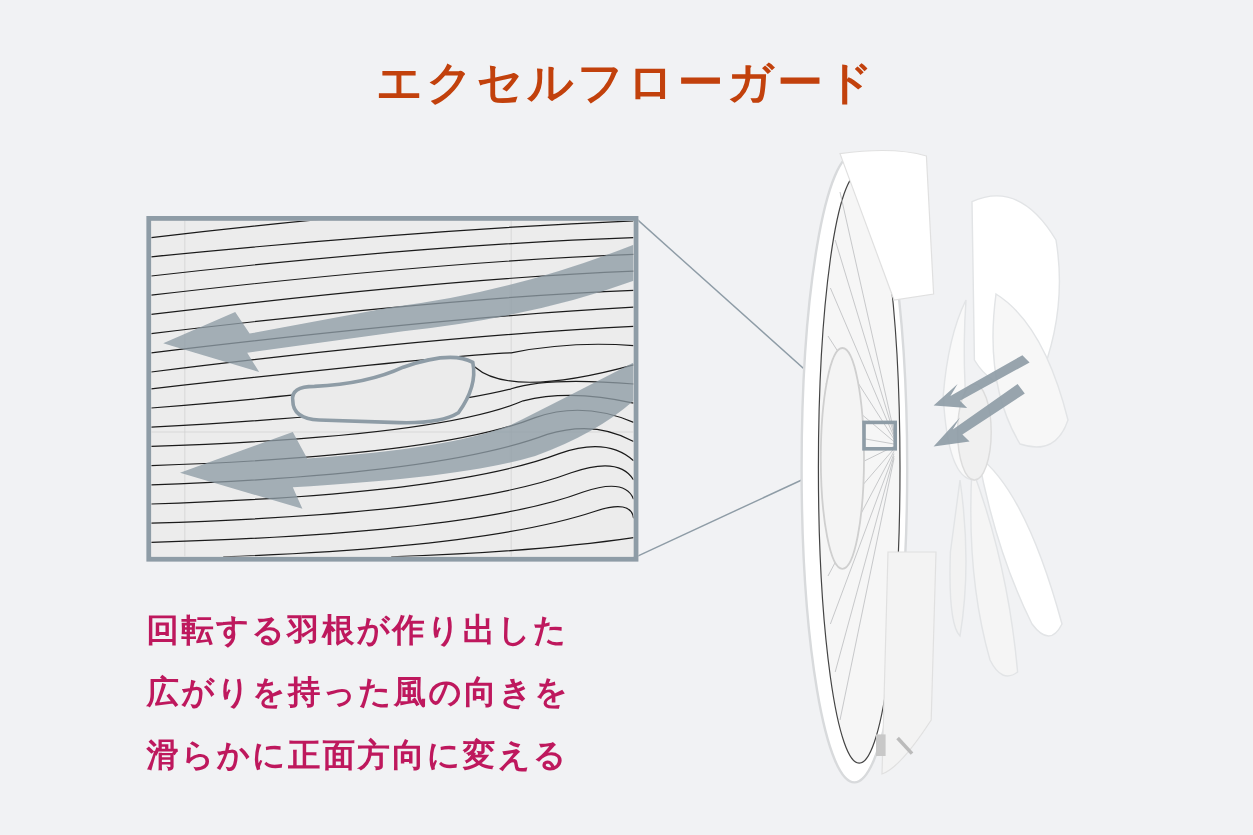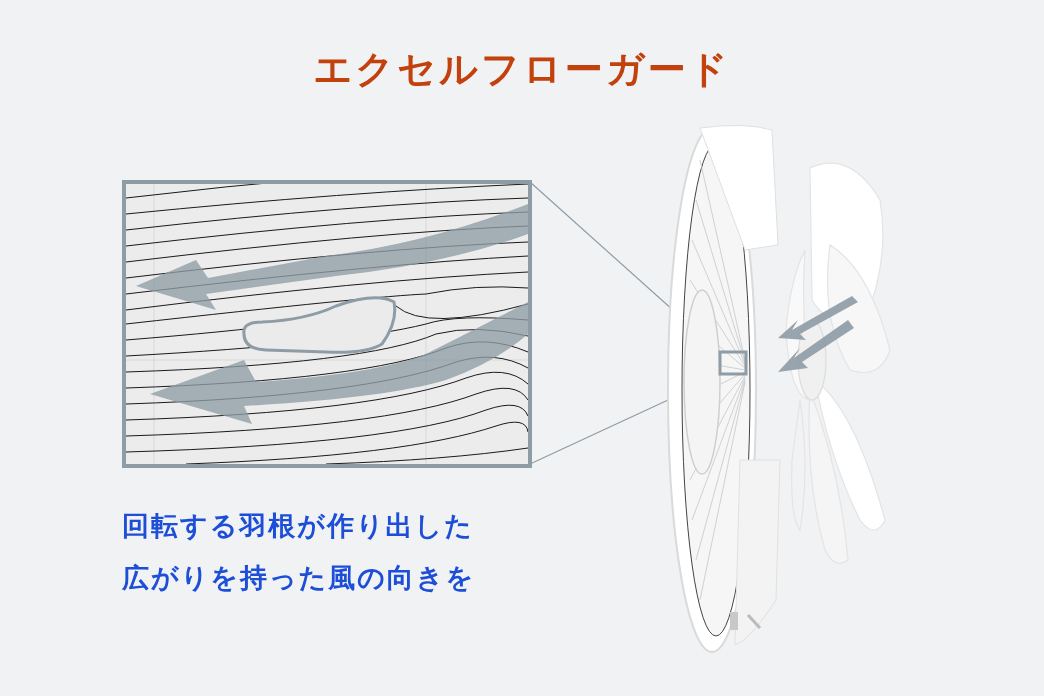--- a/index.html
+++ b/index.html
@@ -1,19 +1,19 @@
 <!DOCTYPE html>
 <html><head>
 <meta charset="utf-8">
 <style>
   html,body{margin:0;padding:0;}
   body{width:1044px;height:696px;background:#f1f2f4;position:relative;overflow:hidden;font-family:"DejaVu Sans","Liberation Sans",sans-serif;}
   .title{position:absolute;left:0;top:44px;width:1044px;text-align:center;font-size:38px;font-weight:bold;color:#c2410c;letter-spacing:3px;}
   .inset{position:absolute;left:122px;top:180px;width:402px;height:280px;border:4px solid #8e9ca6;background:#ececec;overflow:hidden;}
-  .caption{position:absolute;left:122px;top:500px;font-size:27px;font-weight:bold;color:#1d4ed8;line-height:52px;letter-spacing:2px;}
+  .caption{position:absolute;left:122px;top:500px;font-size:27px;font-weight:bold;color:#be185d;line-height:52px;letter-spacing:2px;}
   .caption div{white-space:nowrap;}
   svg{position:absolute;left:0;top:0;}
 </style>
 </head>
 <body>
 
 <div class="title">エクセルフローガード</div>
 
 <svg width="1044" height="696">
 
@@ -104,13 +104,14 @@
       <path d="M402 118 Q340 150 300 170 Q250 190 130 198 L118 176 L24 210 L126 240 L118 222 Q260 214 320 196 Q370 178 402 150 Z" opacity="0.85"></path>
     </g>
 
     <path d="M118 150 Q116 138 136 138 Q180 136 210 122 Q250 108 268 118 Q272 138 256 160 Q240 170 200 168 L140 166 Q118 165 118 150 Z" fill="#ebebeb" stroke="#8e9ca6" stroke-width="3"></path>
   </svg>
 </div>
 
 <div class="caption">
   <div>回転する羽根が作り出した</div>
   <div>広がりを持った風の向きを</div>
+  <div>滑らかに正面方向に変える</div>
 </div>
 
 </body></html>

